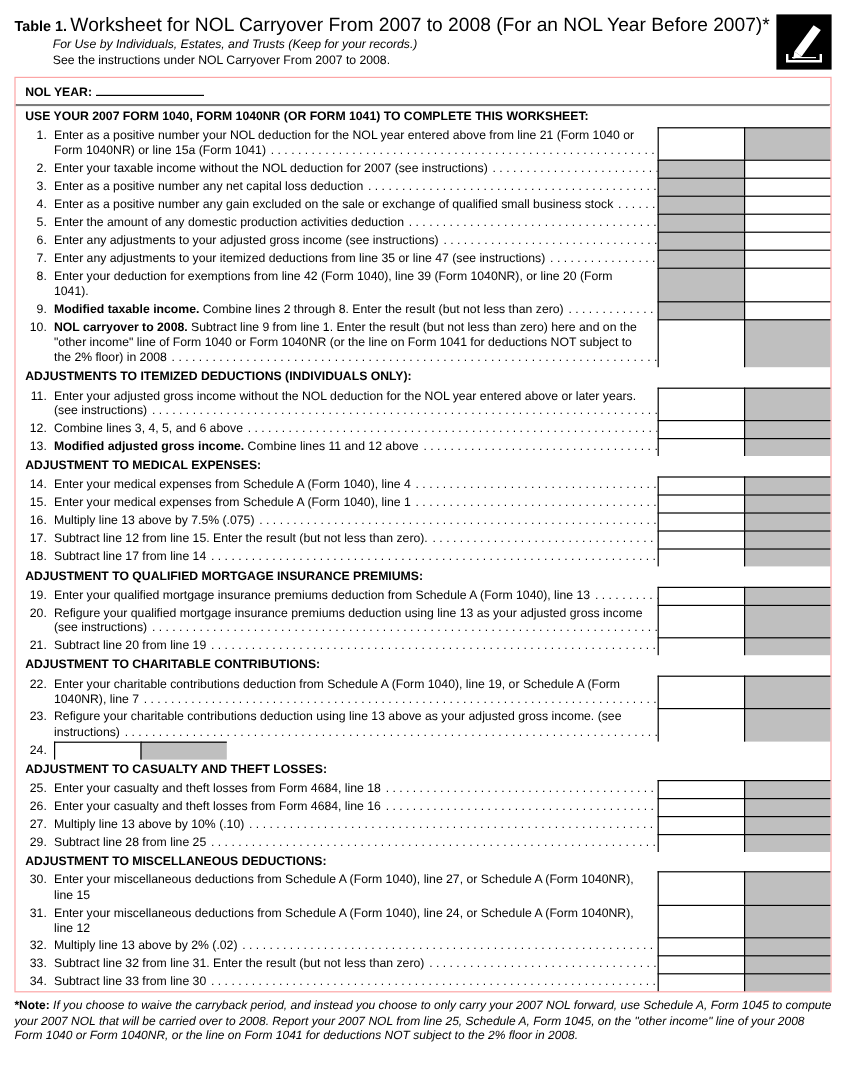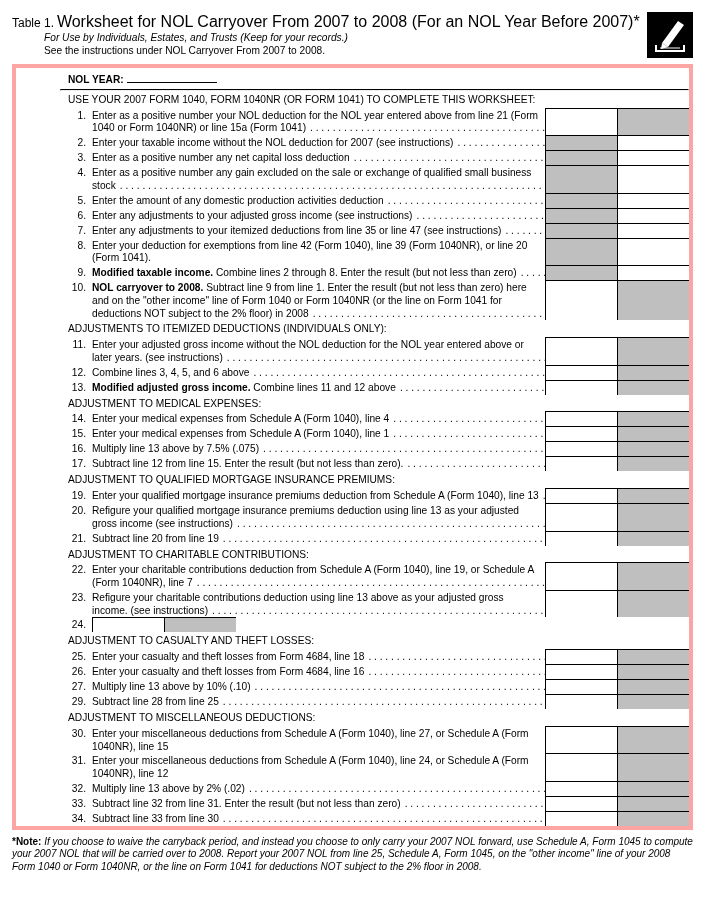--- a/index.html
+++ b/index.html
@@ -7,37 +7,36 @@
     font-size: 10.2px;
     line-height: 1.25;
     margin: 0;
     padding: 12px;
     width: 705px;
     box-sizing: border-box;
     color: #000;
   }
   .header-row { display: flex; }
   .header-text { flex: 1; }
-  .table-label { font-size: 12px; font-weight: normal; display: inline; }
+  .table-label { font-size: 12px; font-weight: bold; display: inline; }
   .title { font-size: 16px; font-weight: normal; display: inline; }
   .subtitle { font-style: italic; font-size: 10.2px; margin-left: 32px; }
   .logo {
     width: 46px; height: 46px; background: #000;
     display: flex; align-items: center; justify-content: center;
   }
   .logo svg { width: 40px; height: 40px; }
   .box {
-    border: 4px solid #fca5a5;
+    border: 1px solid #fca5a5;
     margin-top: 6px;
-    padding-left: 44px;
   }
   .nol-year-row { padding: 4px 8px 2px 8px; font-weight: bold; }
   .nol-year-line { display:inline-block; border-bottom:1px solid #000; width:90px; height:10px; vertical-align: baseline;}
   .section-head {
-    font-weight: normal;
+    font-weight: bold;
     padding: 3px 8px 1px 8px;
   }
   .line {
     display: flex;
     align-items: stretch;
     min-height: 15px;
   }
   .num {
     width: 26px;
     text-align: right;
@@ -250,20 +249,28 @@
         </div>
       </div>
       <div class="line tall">
         <div class="num">17.</div>
         <div class="desc">Subtract line 12 from line 15. Enter the result (but not less than zero).</div>
         <div class="cells">
           <div class="cell"></div>
           <div class="cell shaded"></div>
         </div>
       </div>
+      <div class="line tall">
+        <div class="num">18.</div>
+        <div class="desc">Subtract line 17 from line 14</div>
+        <div class="cells">
+          <div class="cell"></div>
+          <div class="cell shaded"></div>
+        </div>
+      </div>
     </div>
 
   <div class="section-head">ADJUSTMENT TO QUALIFIED MORTGAGE INSURANCE PREMIUMS:</div>
   <div id="group-mortgage">
       <div class="line tall">
         <div class="num">19.</div>
         <div class="desc">Enter your qualified mortgage insurance premiums deduction from Schedule A (Form 1040), line 13</div>
         <div class="cells">
           <div class="cell"></div>
           <div class="cell shaded"></div>

